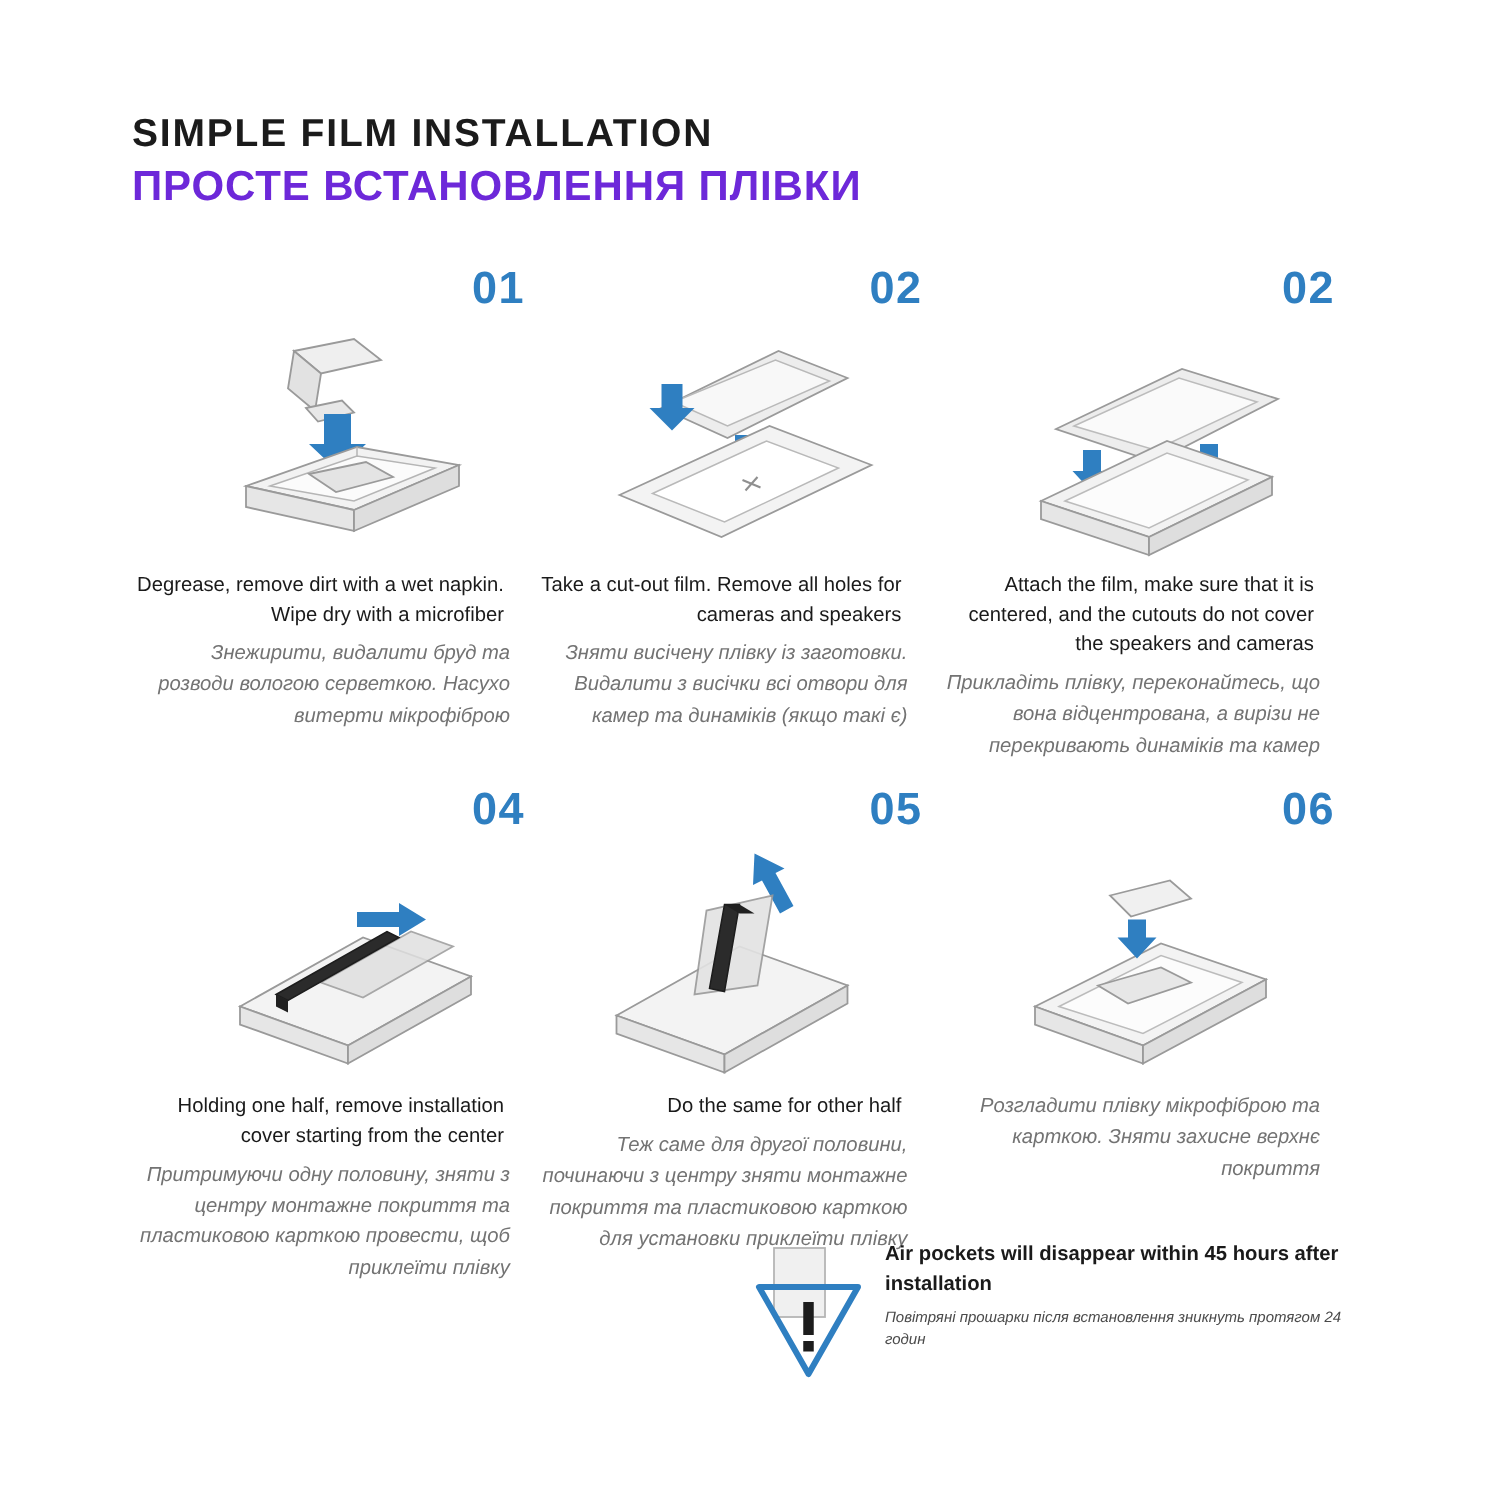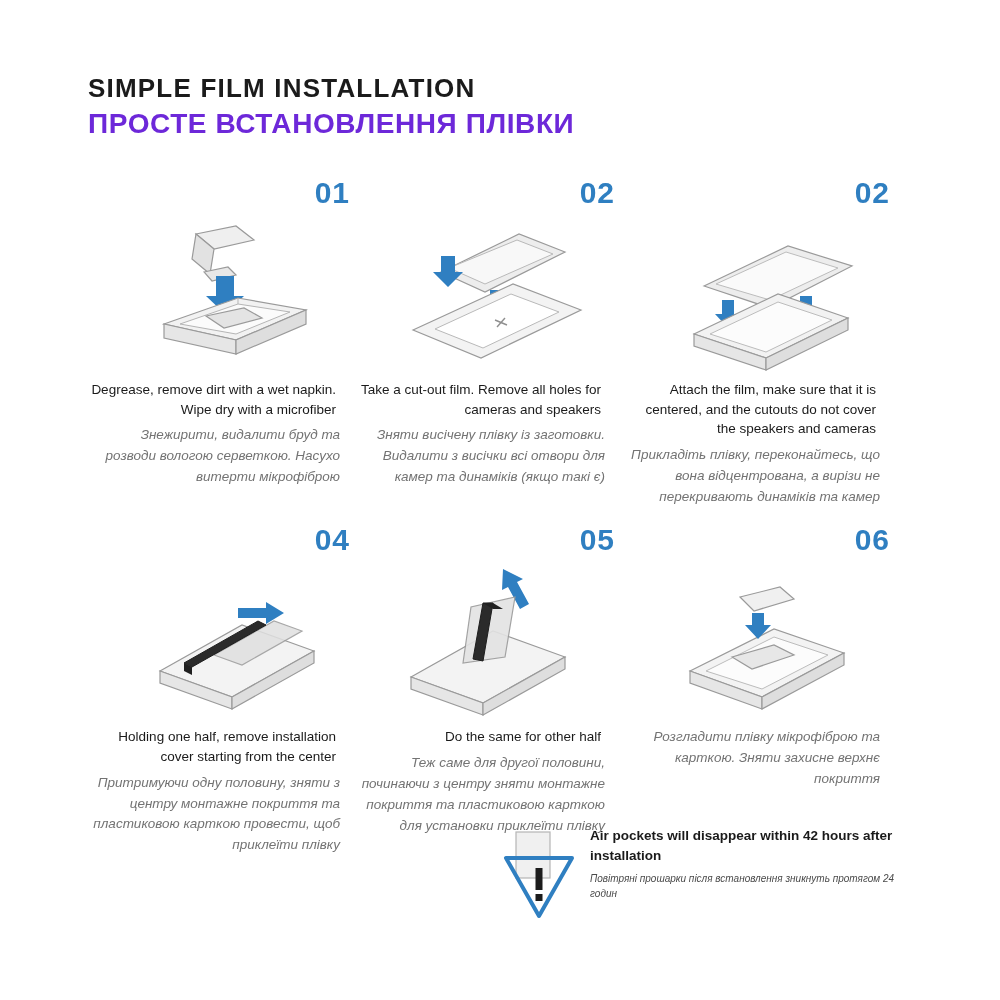--- a/index.html
+++ b/index.html
@@ -313,18 +313,18 @@
   <div class="note">
     <div class="note-icon">
       <svg width="78" height="92" viewBox="0 0 78 92">
         <rect x="16" y="4" width="34" height="46" fill="#f0f0f0" stroke="#b5b5b5" stroke-width="1.2"></rect>
         <path d="M6 30 L72 30 L39 88 Z" fill="none" stroke="#2f7fc1" stroke-width="4" stroke-linejoin="round"></path>
         <rect x="35.5" y="40" width="7" height="22" fill="#1c1c1c"></rect>
         <rect x="35.5" y="66" width="7" height="7" fill="#1c1c1c"></rect>
       </svg>
     </div>
     <div class="note-body">
-      <p class="note-en">Air pockets will disappear within 42 hours after installation</p>
+      <p class="note-en">Air pockets will disappear within 45 hours after installation</p>
       <p class="note-uk">Повітряні прошарки після встановлення зникнуть протягом 24 годин</p>
     </div>
   </div>
 
 </div>
 
 </body></html>

